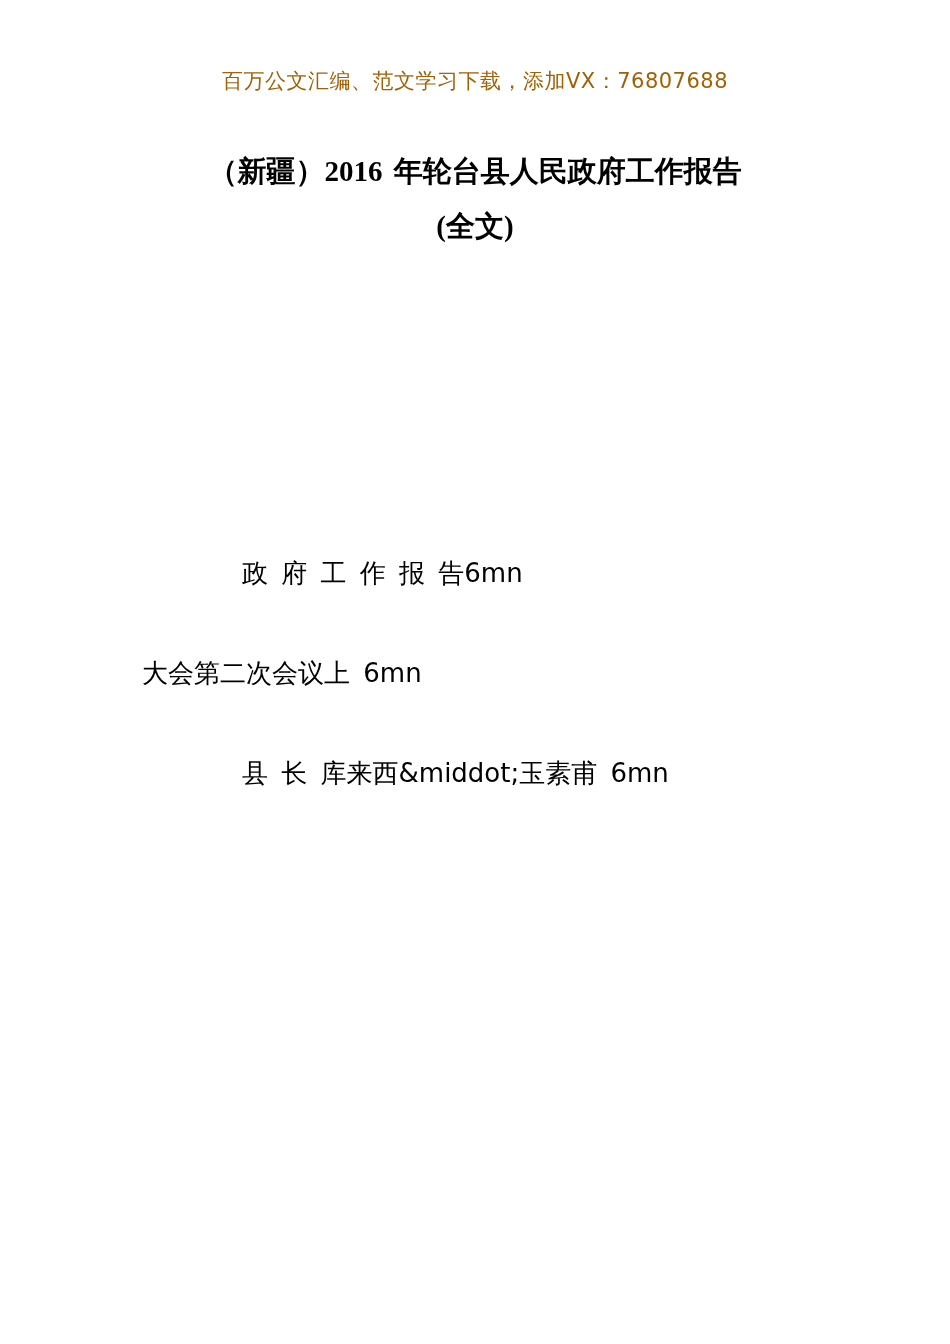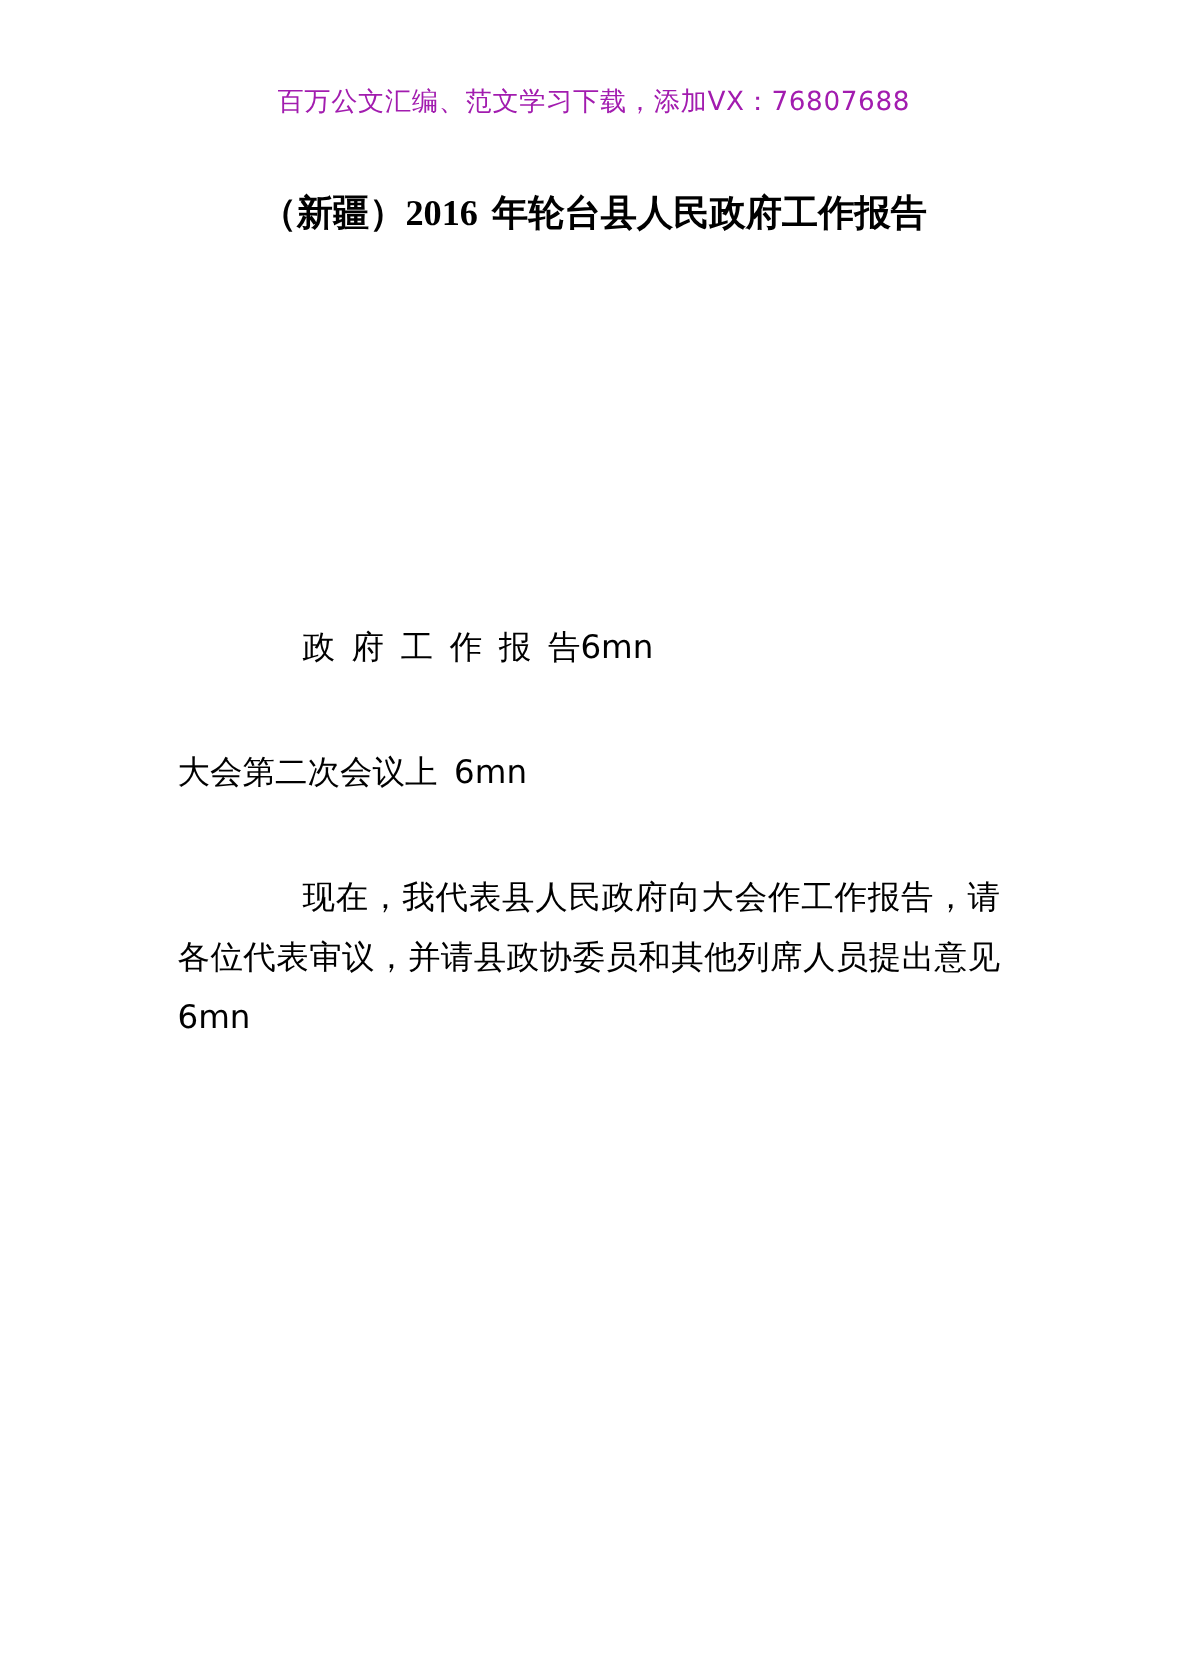--- a/index.html
+++ b/index.html
@@ -49,31 +49,30 @@
   .line.justify {
     text-align: justify;
     text-align-last: justify;
     text-justify: inter-character;
     white-space: normal;
   }
 </style>
 </head>
 <body>
 
-<div class="promo-header" style="color: #a21caf;">百万公文汇编、范文学习下载，添加VX：76807688</div>
+<div class="promo-header" style="color: #a16207;">百万公文汇编、范文学习下载，添加VX：76807688</div>
 
 <div class="doc-title">
   <div>（新疆）2016 年轮台县人民政府工作报告</div>
+  <div>(全文)</div>
 </div>
 
 <div class="doc-body">
     <div class="para">
       <div class="line indent">政 府 工 作 报 告6mn</div>
     </div>
     <div class="para">
       <div class="line">大会第二次会议上 6mn</div>
     </div>
     <div class="para">
-      <div class="line indent justify">现在，我代表县人民政府向大会作工作报告，请</div>
-      <div class="line justify">各位代表审议，并请县政协委员和其他列席人员提出意见</div>
-      <div class="line">6mn</div>
+      <div class="line indent">县 长 库来西&amp;middot;玉素甫 6mn</div>
     </div>
   </div>
 
 </body></html>

